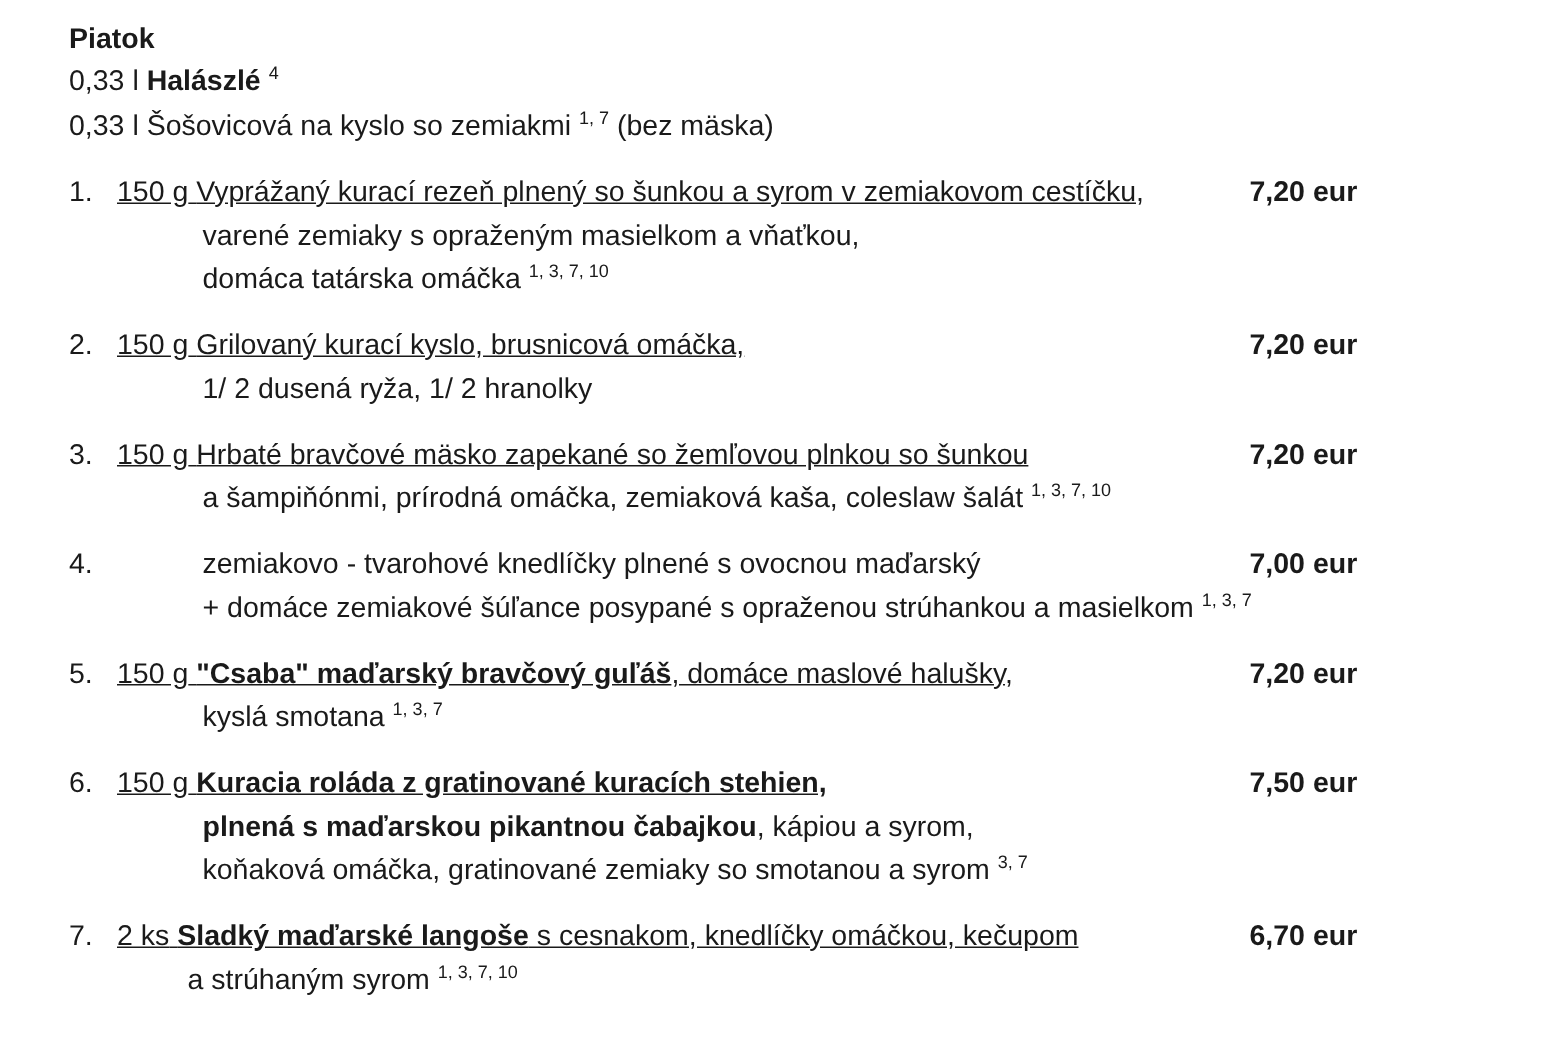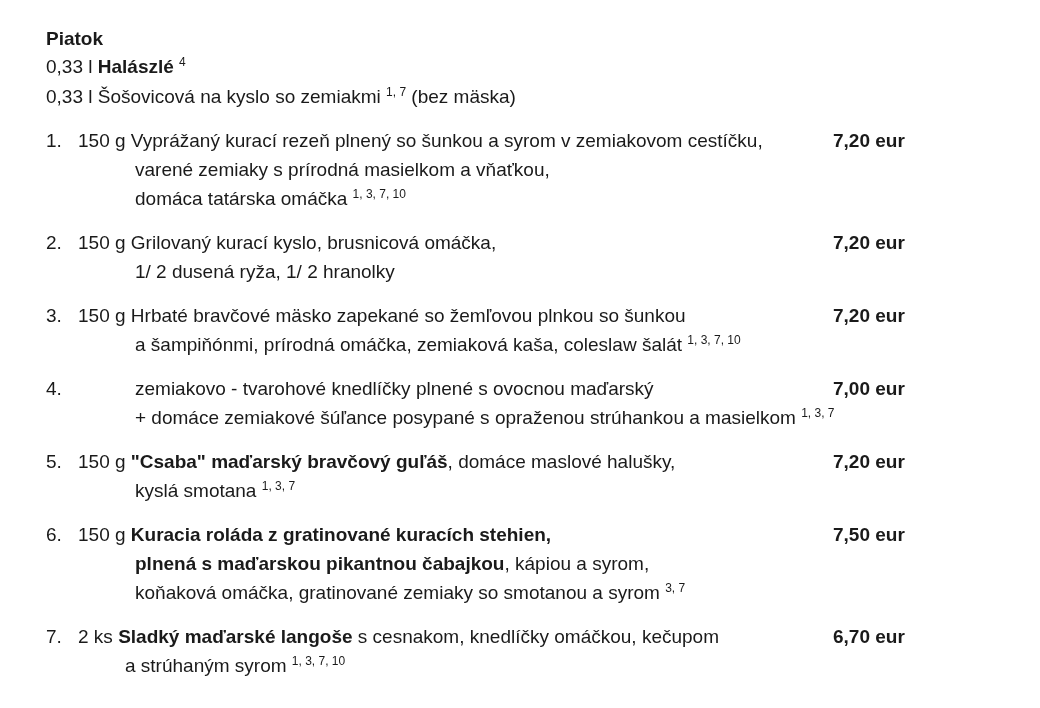--- a/index.html
+++ b/index.html
@@ -4,54 +4,54 @@
 <style>
   html, body { margin: 0; padding: 0; }
   body {
     width: 1040px; height: 708px;
     background: #ffffff;
     color: #1a1a1a;
     font-family: "Liberation Sans", "DejaVu Sans", sans-serif;
     font-size: 19px;
     overflow: hidden;
   }
-  .menu { padding: 14px 0 0 46px; margin-top: 12px; }
+  .menu { padding: 14px 0 0 46px; }
   .title { font-weight: bold; line-height: 26px; }
   .soup-row { line-height: 30px; white-space: nowrap; }
   .items { margin-top: 0; }
   .item {
     display: grid;
     grid-template-columns: 32px 755px 84px;
     line-height: 29px;
     margin-top: 15px;
   }
   .item:first-child { margin-top: 14px; }
   .num   { grid-column: 1; grid-row: 1; }
-  .line1 { grid-column: 2; grid-row: 1; white-space: nowrap; }
+  .line1 { grid-column: 2; grid-row: 1; white-space: nowrap; text-decoration: underline; }
   .price { grid-column: 3; grid-row: 1; font-weight: bold; white-space: nowrap; }
   .cont  { grid-column: 2; padding-left: 57px; white-space: nowrap; }
   .item:last-child .cont { padding-left: 47px; }
   .b { font-weight: bold; }
   sup.sup { font-size: 12px; line-height: 0; vertical-align: super; }
 </style>
 </head>
 <body style="color: rgb(26, 26, 26); background: rgb(255, 255, 255);">
 
 <div class="menu">
   <div class="title">Piatok</div>
   <div class="soups">
       <div class="soup-row"><span class="vol">0,33 l</span> <span class="seg b">Halászlé </span><sup class="sup">4</sup></div>
       <div class="soup-row"><span class="vol">0,33 l</span> <span class="seg">Šošovicová na kyslo so zemiakmi </span><sup class="sup">1, 7</sup><span class="seg"> (bez mäska)</span></div>
     </div>
   <div class="items">
       <div class="item">
         <span class="num">1.</span>
         <div class="line1"><span class="qty">150 g</span> <span class="seg">Vyprážaný kurací rezeň plnený so šunkou a syrom v zemiakovom cestíčku,</span></div>
         <div class="price">7,20 eur</div>
-        <div class="cont"><span class="seg">varené zemiaky s prírodná masielkom a vňaťkou,</span></div>
+        <div class="cont"><span class="seg">varené zemiaky s opraženým masielkom a vňaťkou,</span></div>
         <div class="cont"><span class="seg">domáca tatárska omáčka </span><sup class="sup">1, 3, 7, 10</sup></div>
       </div>
       <div class="item">
         <span class="num">2.</span>
         <div class="line1"><span class="qty">150 g</span> <span class="seg">Grilovaný kurací kyslo, brusnicová omáčka,</span></div>
         <div class="price">7,20 eur</div>
         <div class="cont"><span class="seg">1/ 2 dusená ryža, 1/ 2 hranolky</span></div>
       </div>
       <div class="item">
         <span class="num">3.</span>

